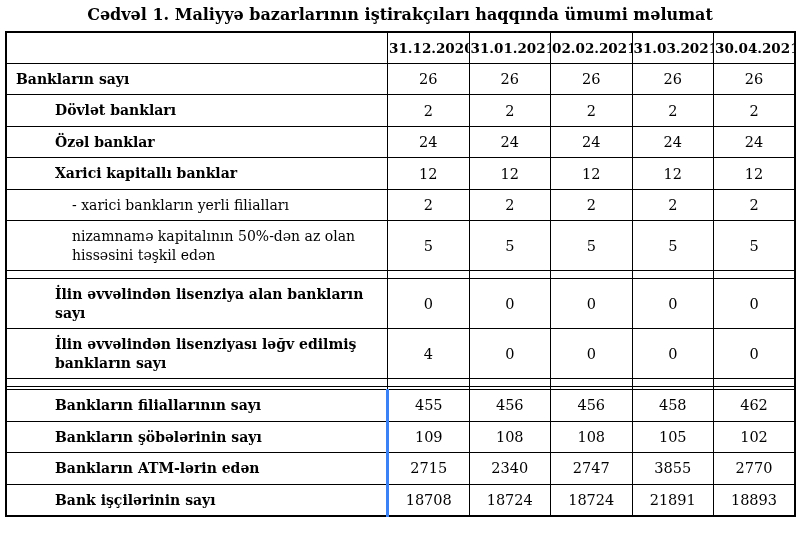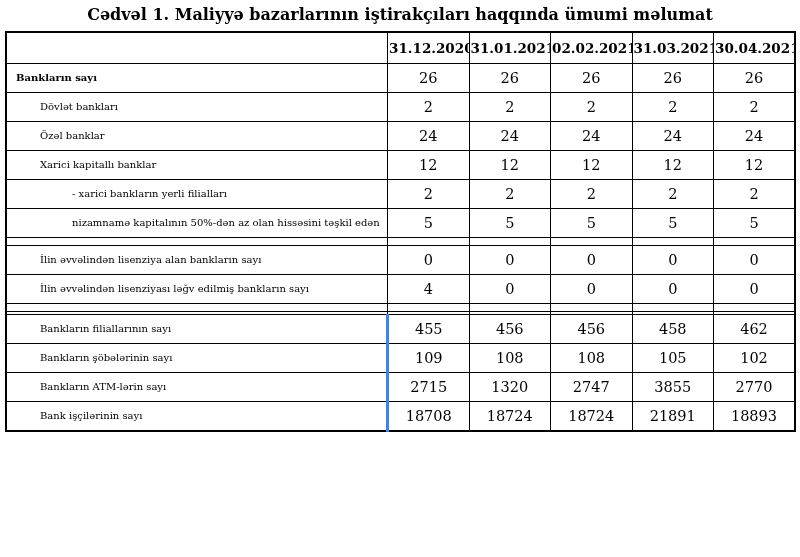--- a/index.html
+++ b/index.html
@@ -39,26 +39,26 @@
     width: 378px;
   }
   th.date {
     font-size: 13.5px;
     font-weight: 700;
     text-align: center;
     height: 26px;
     padding: 2px 1px;
   }
   td.label {
-    font-size: 10px;
+    font-size: 14px;
     text-align: left;
     padding: 6px 6px 6px 9px;
     line-height: 1.32;
   }
-  td.label.indent-1 { padding-left: 33px; }
+  td.label.indent-1 { padding-left: 48px; font-weight: bold; }
   td.label.indent-2 { padding-left: 65px; }
   td.label.bold { font-weight: 700; }
   td.val {
     font-size: 14.5px;
     text-align: center;
     padding: 6px 2px;
   }
   tr.spacer-row td { height: 7px; padding: 0; }
   tr.divider-row td { height: 2px; padding: 0; }
   tr.bottom-row td.label { border-right: 3px solid #3b82f6; }
@@ -178,23 +178,23 @@
         </tr>
         <tr class="data-row bottom-row">
           <td class="label indent-1">Bankların şöbələrinin sayı</td>
           <td class="val">109</td>
           <td class="val">108</td>
           <td class="val">108</td>
           <td class="val">105</td>
           <td class="val">102</td>
         </tr>
         <tr class="data-row bottom-row">
-          <td class="label indent-1">Bankların ATM-lərin sayı</td>
+          <td class="label indent-1">Bankların ATM-lərin edən</td>
           <td class="val">2715</td>
-          <td class="val">1320</td>
+          <td class="val">2340</td>
           <td class="val">2747</td>
           <td class="val">3855</td>
           <td class="val">2770</td>
         </tr>
         <tr class="data-row bottom-row">
           <td class="label indent-1">Bank işçilərinin sayı</td>
           <td class="val">18708</td>
           <td class="val">18724</td>
           <td class="val">18724</td>
           <td class="val">21891</td>

